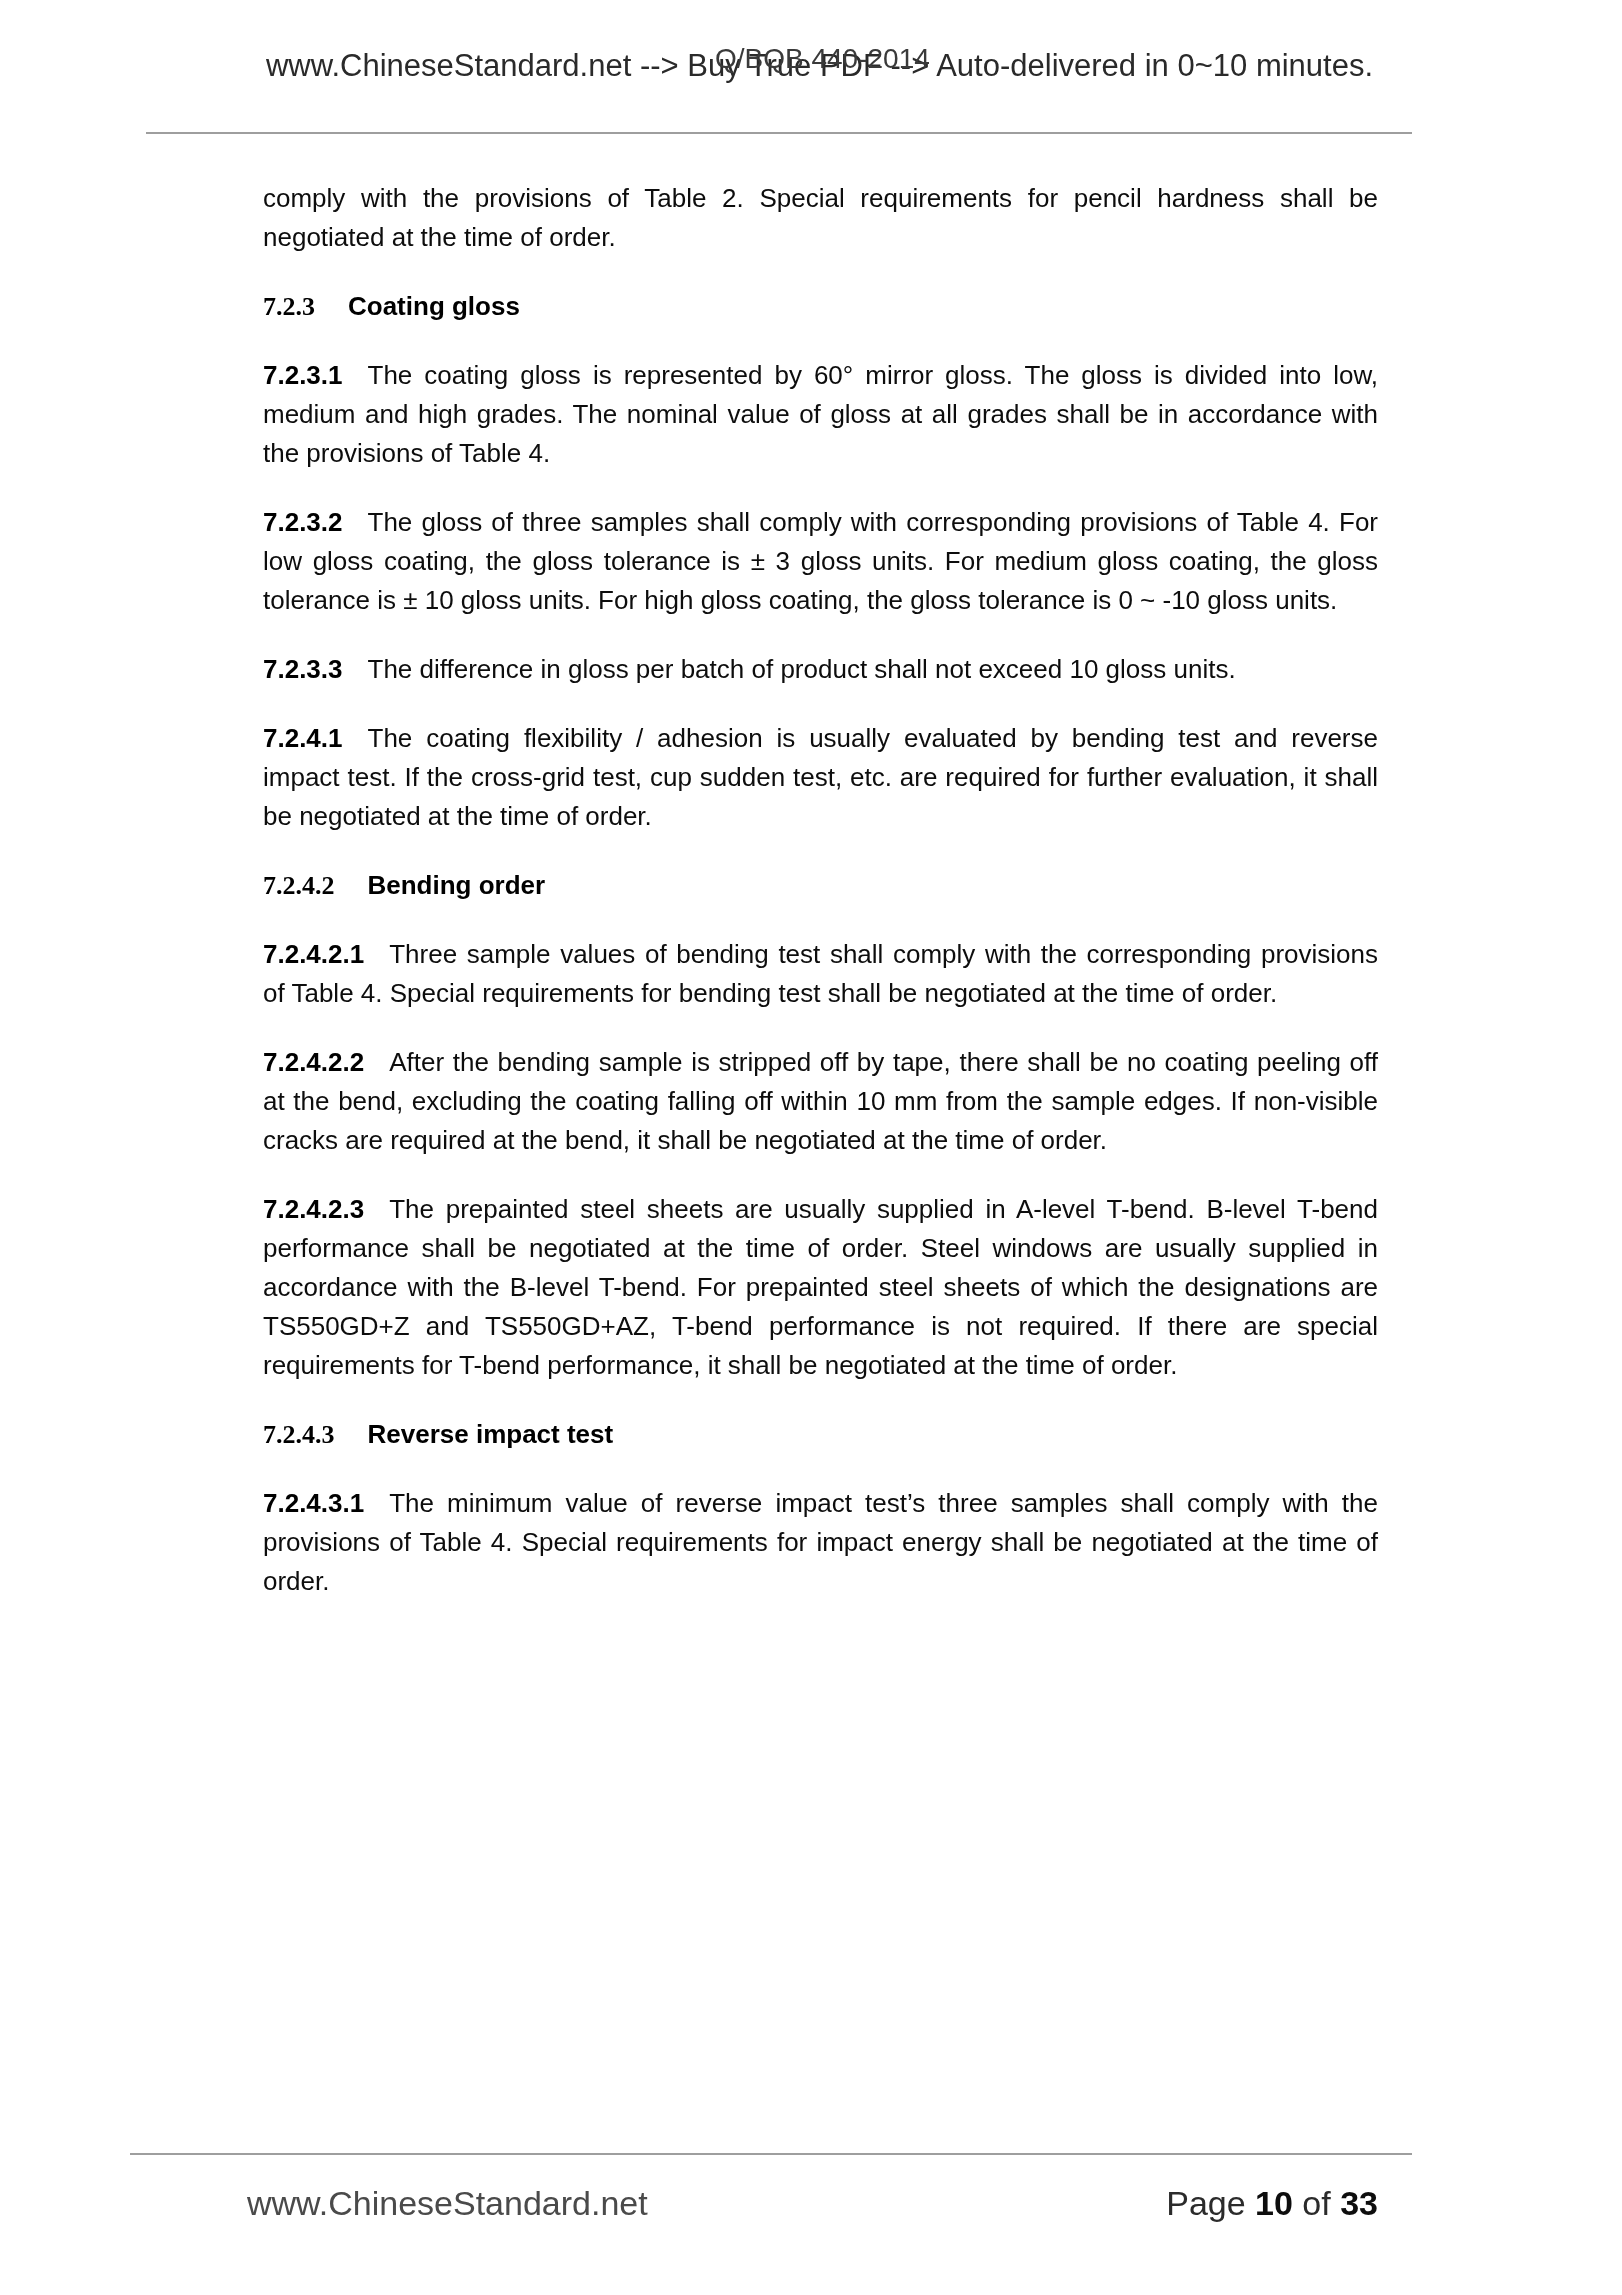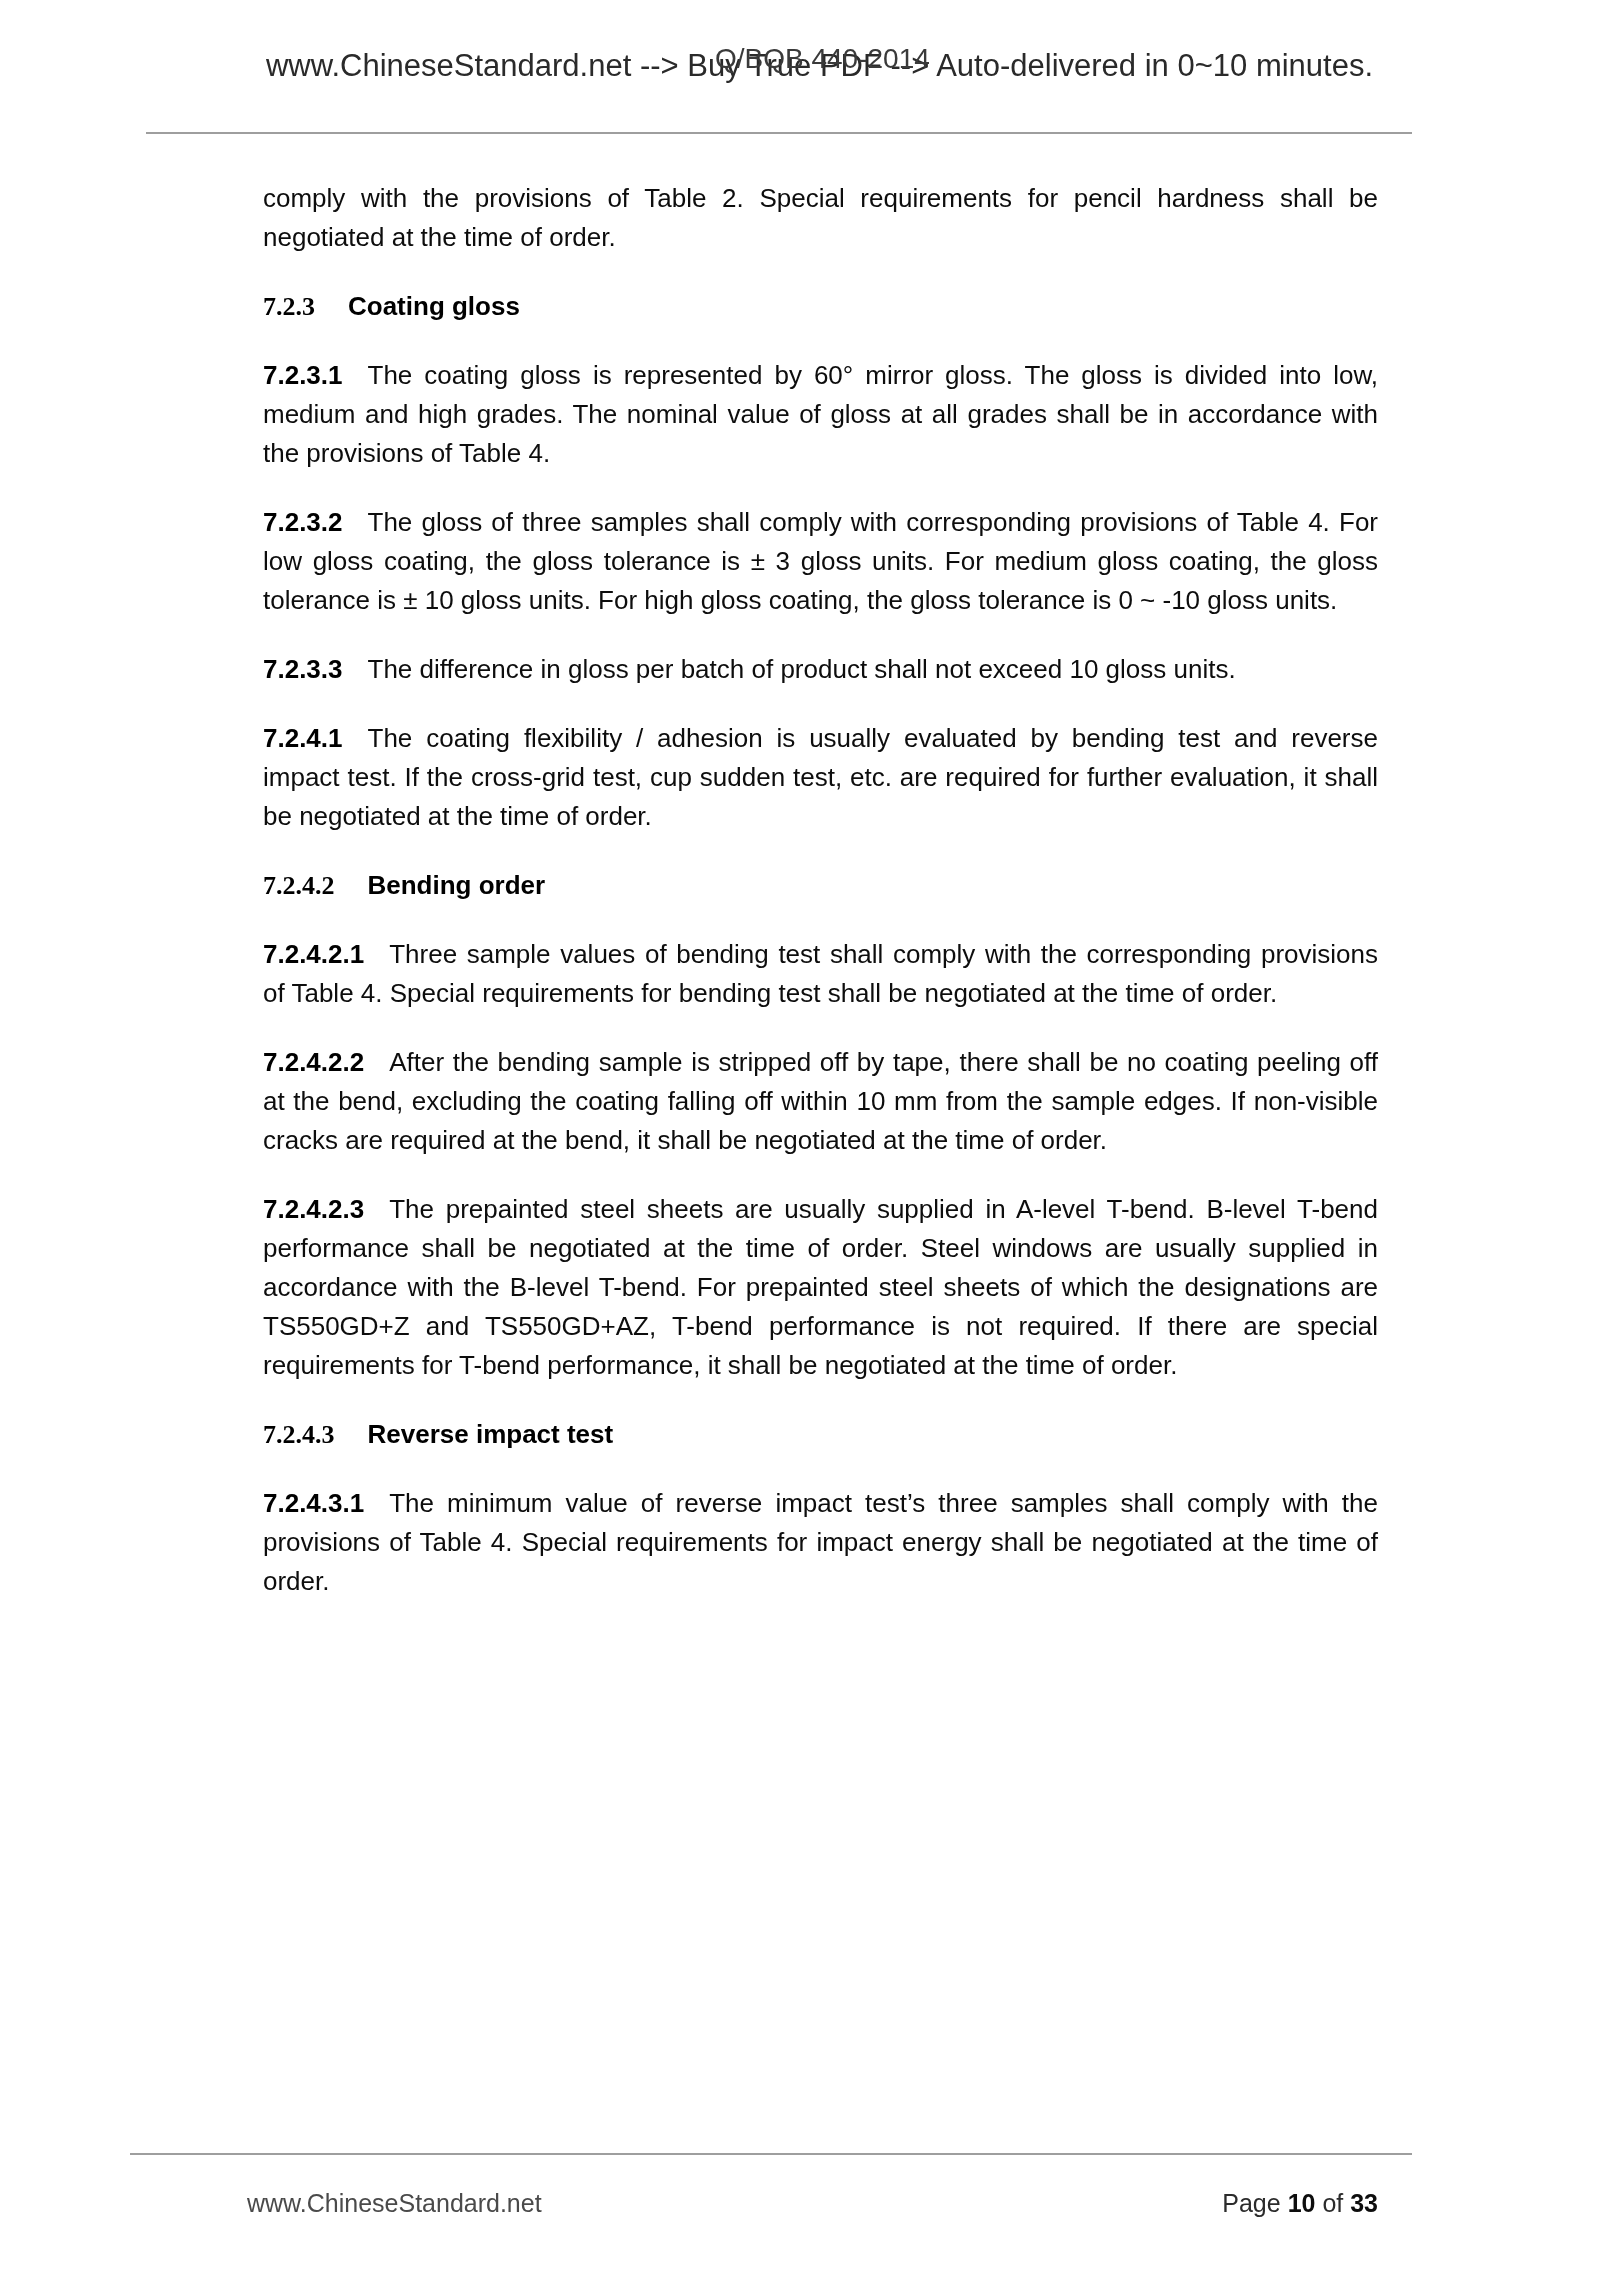--- a/index.html
+++ b/index.html
@@ -65,21 +65,21 @@
     position: absolute;
     left: 0;
     right: 0;
     top: 2153px;
   }
   .footer-row {
     display: flex;
     justify-content: space-between;
     align-items: baseline;
     margin: 32px 245px 0 247px;
-    font-size: 25px;
+    font-size: 34px;
     line-height: 32px;
   }
   .site-link { color: #4a4a4a; text-decoration: none; cursor: pointer; }
   .page-indicator { color: #2b2b2b; }
   .page-indicator b { color: #0d0d0d; font-weight: 700; margin-top: 32px; }
 </style>
 </head>
 <body>
 
 <div class="page">

